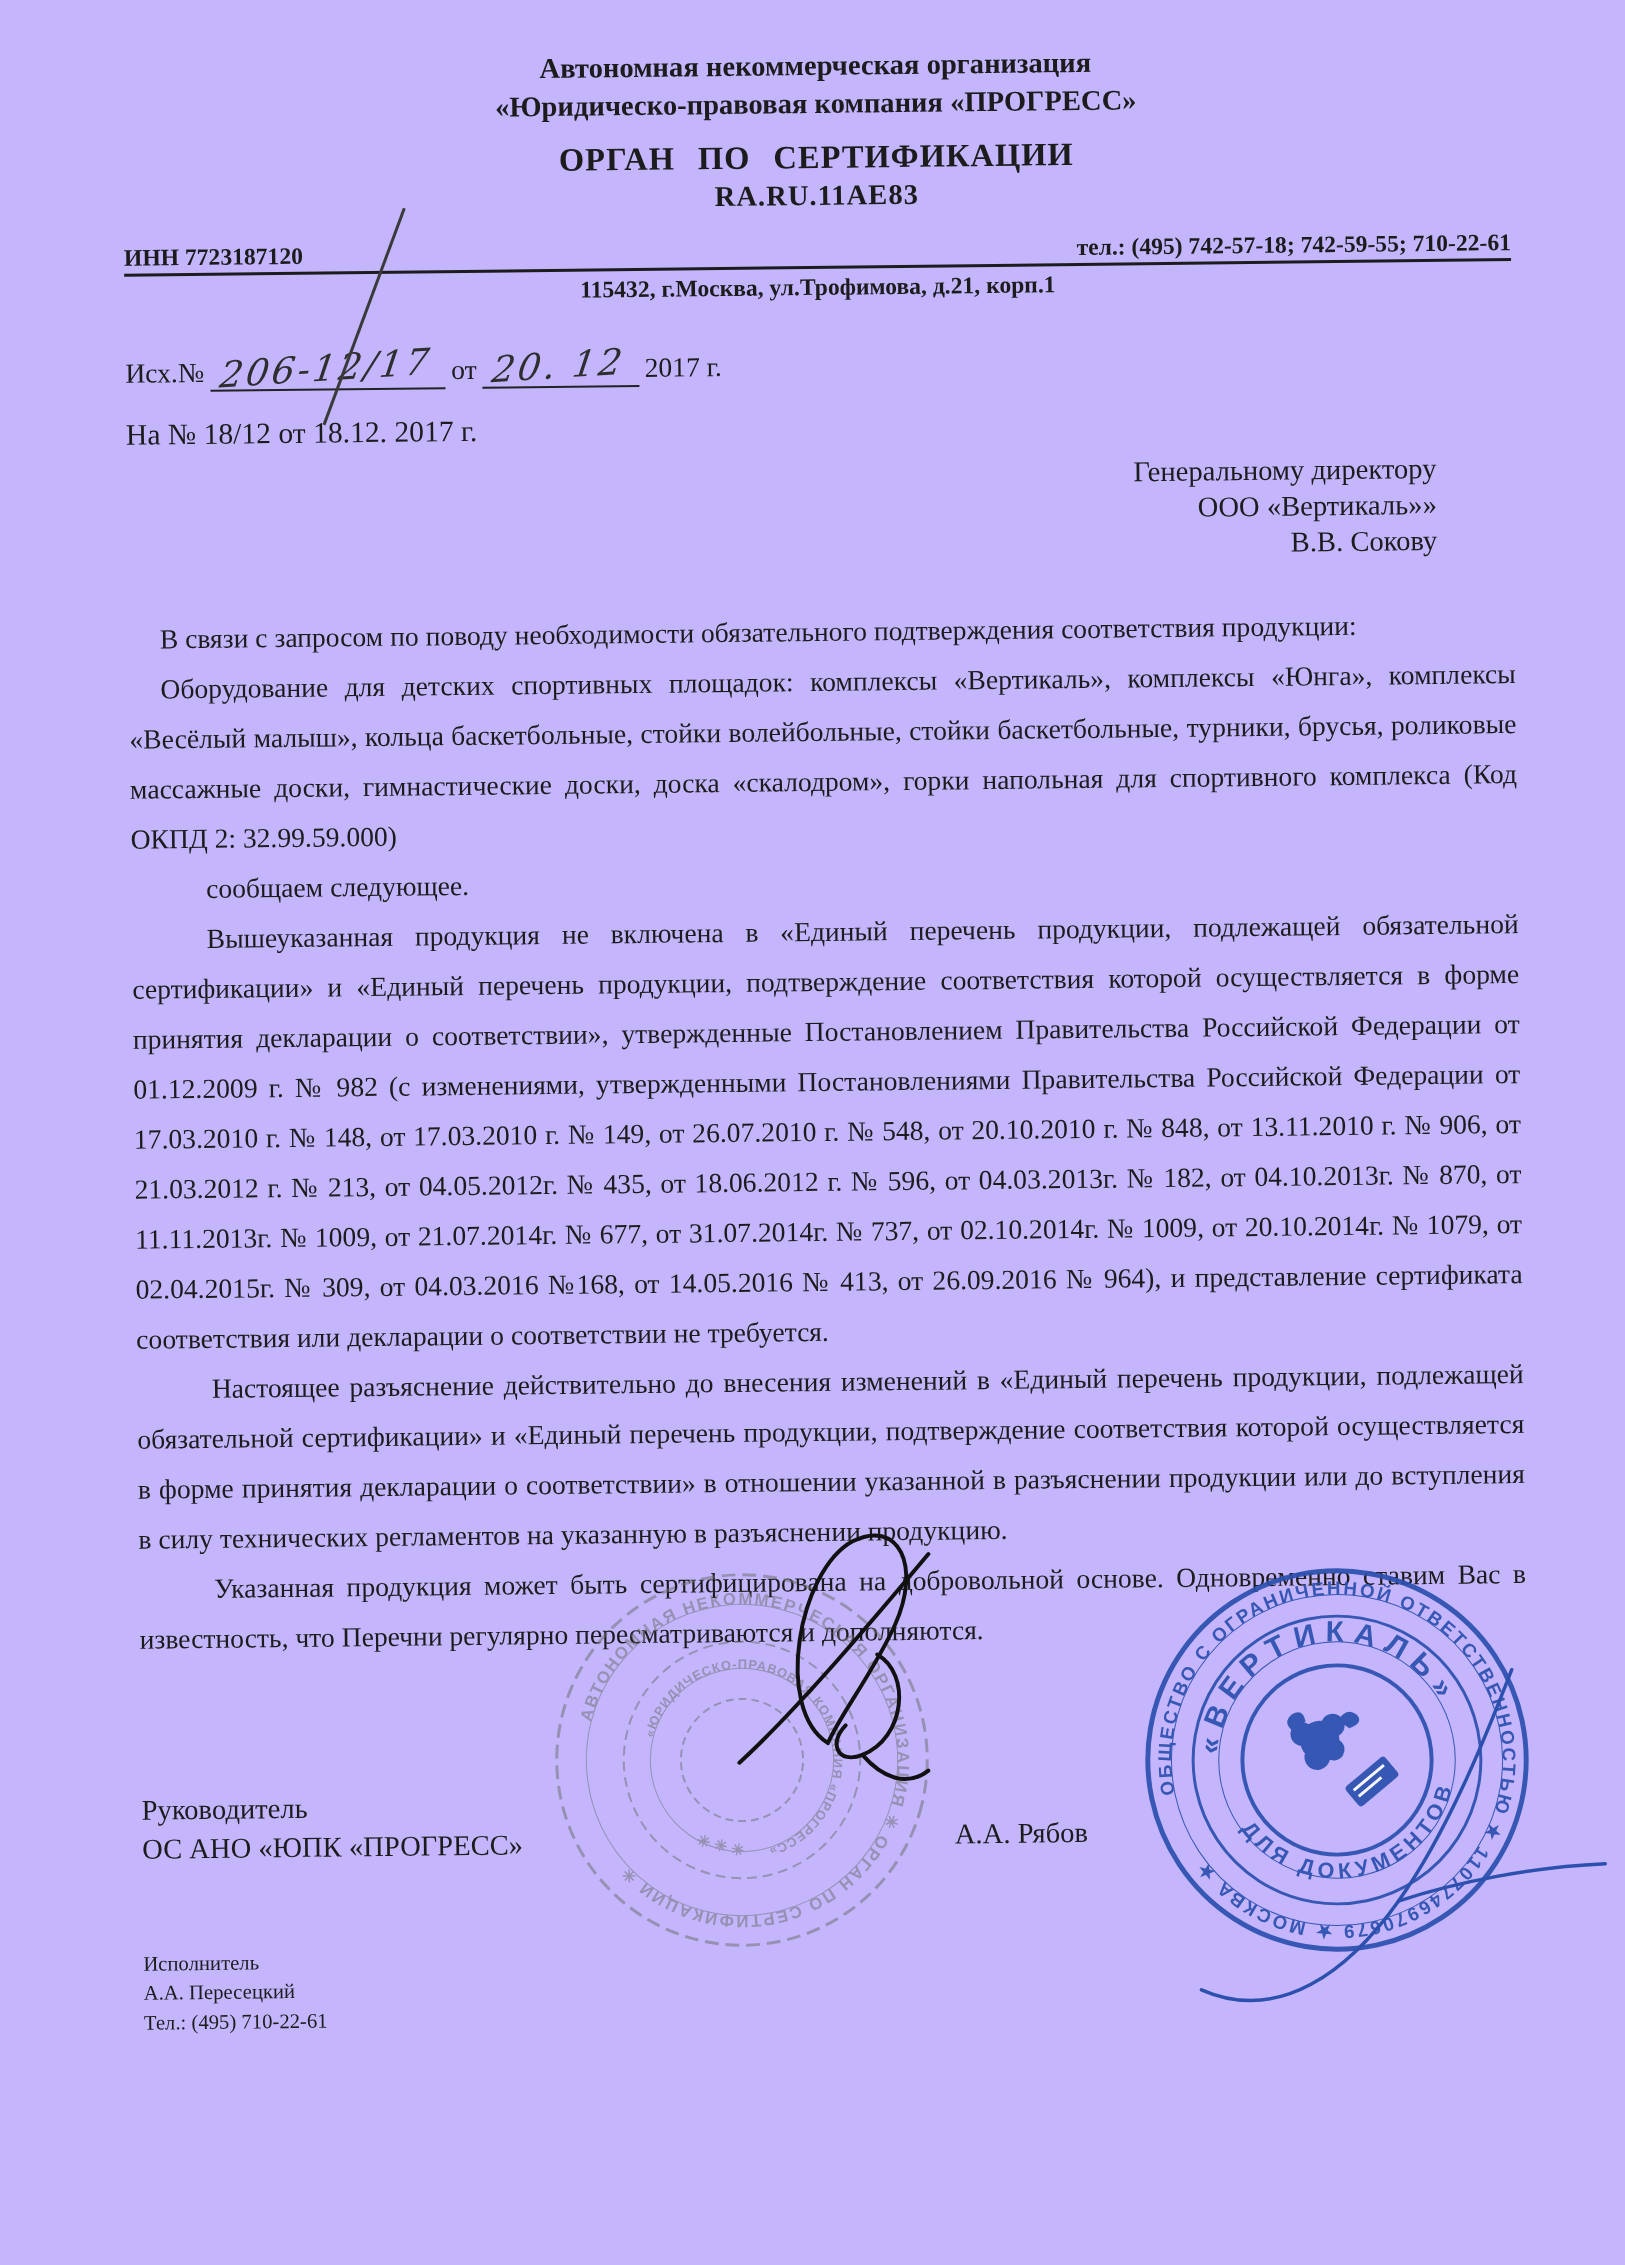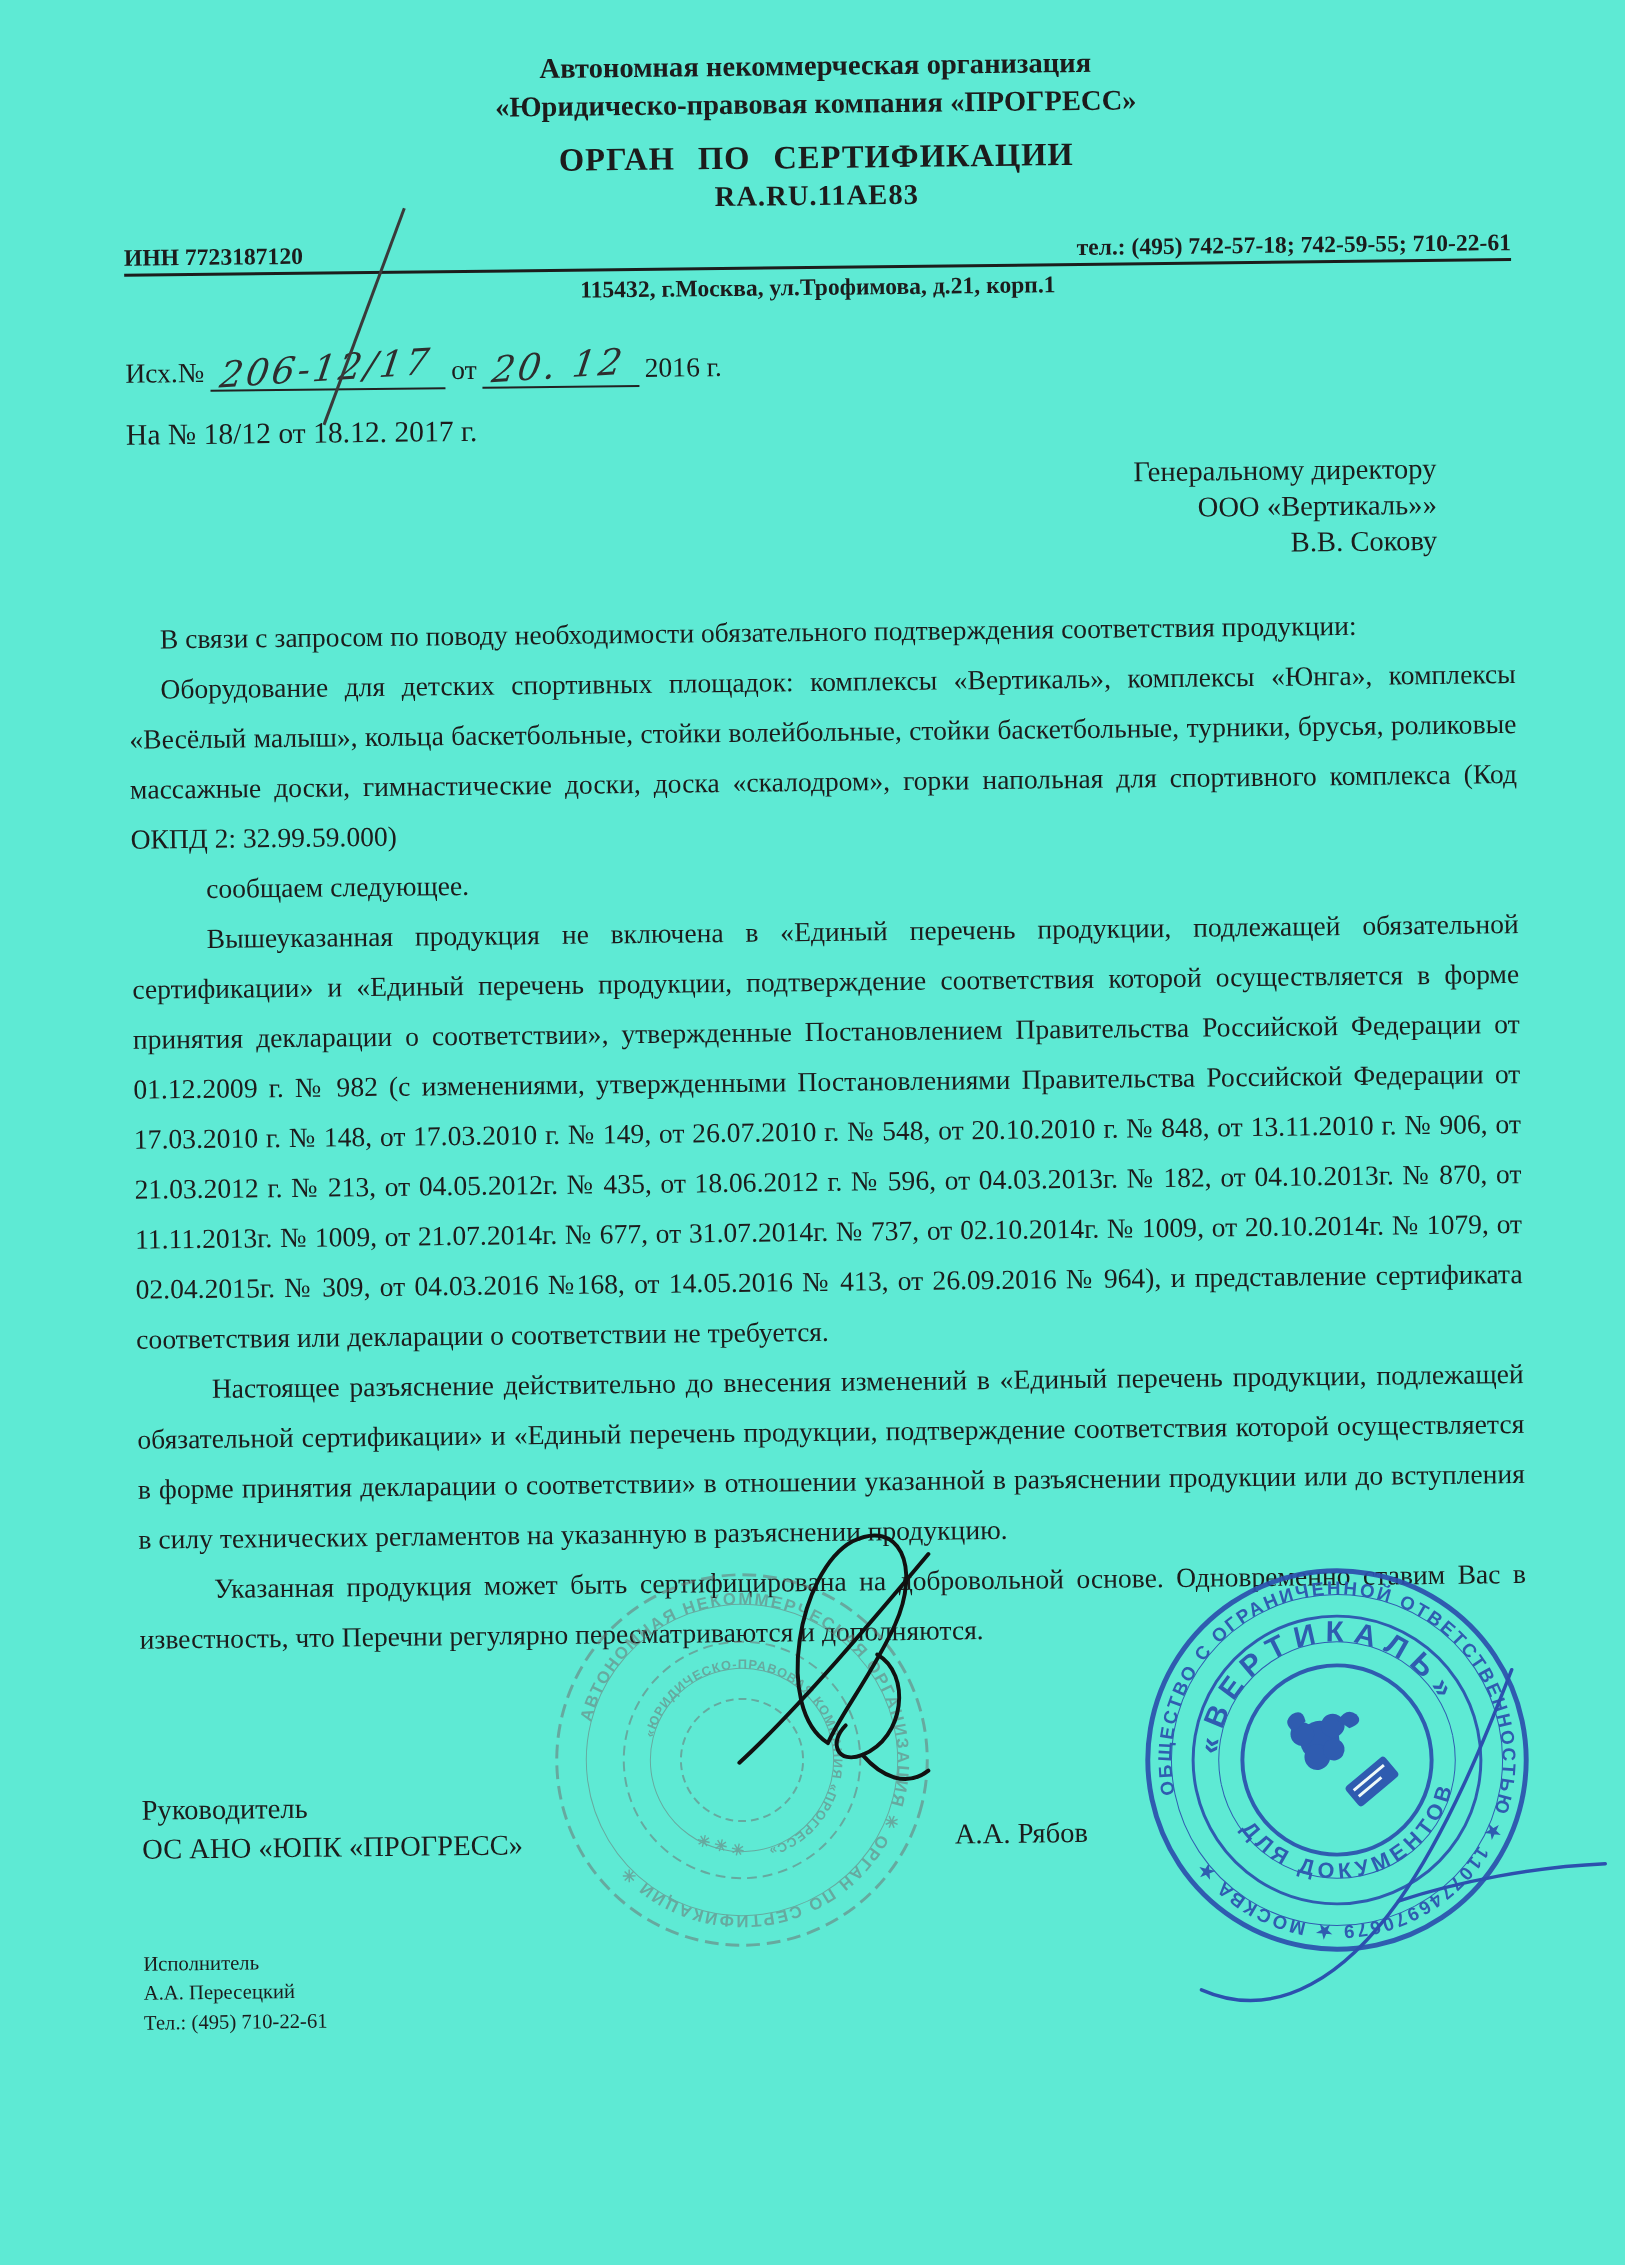--- a/index.html
+++ b/index.html
@@ -1,21 +1,21 @@
 <!DOCTYPE html>
 <html><head>
 <meta charset="utf-8">
 <style>
   * { margin: 0; padding: 0; box-sizing: border-box; }
   html, body { background: #e9e9e9; }
   .page {
     position: relative;
     width: 1625px;
     height: 2266px;
-    background: #5eead4;
+    background: #c4b5fd;
     overflow: hidden;
     font-family: "Liberation Serif", "DejaVu Serif", serif;
     color: #1c1c1c;
   }
   .content {
     position: relative;
     padding: 47px 110px 0 128px;
     transform: rotate(-0.65deg);
     transform-origin: 50% 30%;
   }
@@ -74,21 +74,21 @@
     <div class="center cert-title">ОРГАН ПО СЕРТИФИКАЦИИ</div>
     <div class="center cert-code">RA.RU.11AE83</div>
 
     <div class="info-row">
       <span>ИНН 7723187120</span>
       <span>тел.: (495) 742-57-18; 742-59-55; 710-22-61</span>
     </div>
     <div class="center address-line">115432, г.Москва, ул.Трофимова, д.21, корп.1</div>
 
     <div class="ref-block">
-      <span>Исх.№</span><span class="hw-wrap"><span class="hw">206-12/17</span></span><span>от</span><span class="hw-wrap"><span class="hw">20. 12</span></span><span>2016 г.</span>
+      <span>Исх.№</span><span class="hw-wrap"><span class="hw">206-12/17</span></span><span>от</span><span class="hw-wrap"><span class="hw">20. 12</span></span><span>2017 г.</span>
       <div class="pen-slash"></div>
     </div>
 
     <div class="in-ref">На № 18/12 от 18.12. 2017 г.</div>
 
     <div class="recipient">
       <div>Генеральному директору</div>
       <div>ООО «Вертикаль»»</div>
       <div>В.В. Сокову</div>
     </div>

